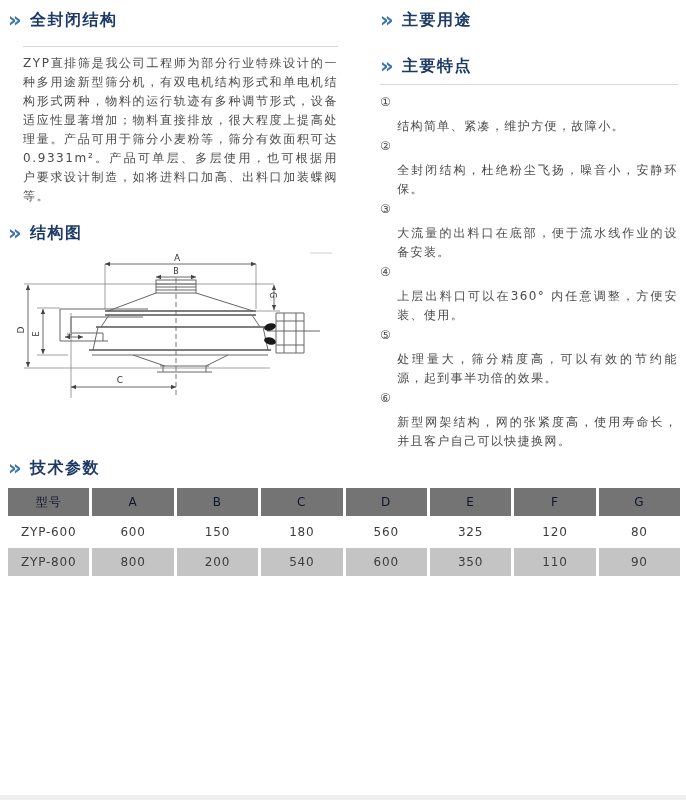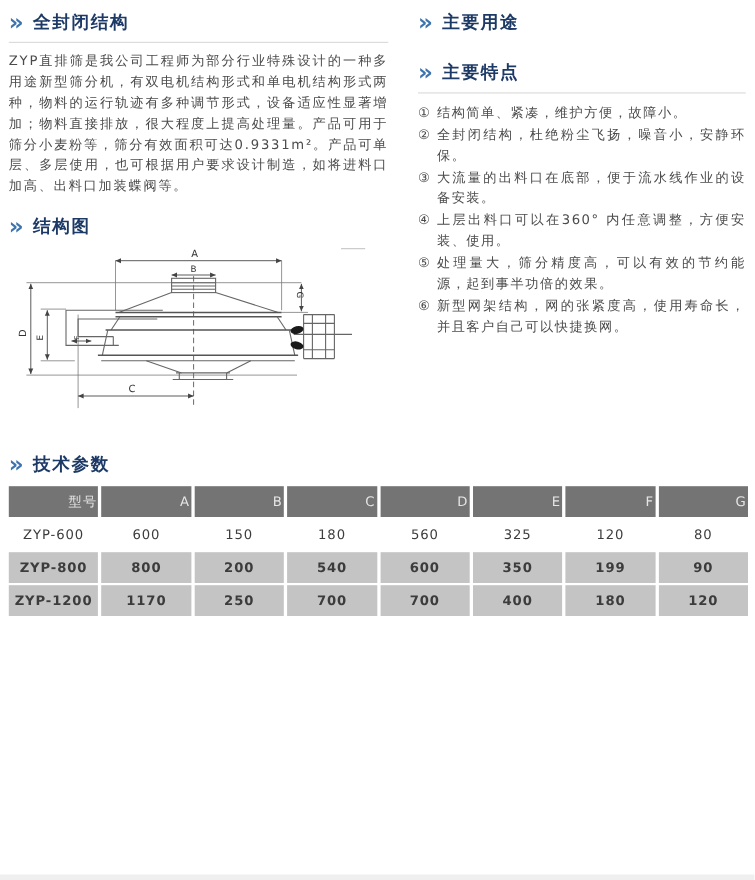--- a/index.html
+++ b/index.html
@@ -20,49 +20,49 @@
   .sec-head{
     display:flex;align-items:center;gap:7px;
     margin:2px 0 7px 0;
     font-size:16px;font-weight:bold;color:#1d3a66;letter-spacing:1.5px;
   }
   .chev{
     color:#3e74ad;font-size:21px;font-weight:bold;line-height:14px;
     transform:translateY(-1px);
   }
   .body-text{
-    margin:0;border-top:1px solid #d9d9d9;padding-top:7px;
+    margin:15px;border-top:1px solid #d9d9d9;padding-top:7px;
     font-size:12px;line-height:19px;letter-spacing:1.6px;
     text-align:justify;color:#4b4b4b;
   }
   .sec-structure{margin-top:17px;}
   .sec-features{margin-top:25px;}
   .diagram-wrap{margin-top:5px;}
   .features-list{
     margin:0;padding:8px 0 0 0;border-top:1px solid #d9d9d9;
     list-style:none;font-size:12px;line-height:19px;letter-spacing:1.4px;
     color:#4b4b4b;
   }
   .features-list li{display:flex;gap:5px;margin:0 0 1px 0;}
   .feat-num{flex:0 0 auto;}
-  .feat-text{flex:1;text-align:justify;}
+  .feat-text{flex:1;text-align:justify;margin-top:24px;}
   .sec-tech{margin-top:6px;}
   table.params{
     width:678px;border-collapse:separate;border-spacing:3px 2px;
     margin:2px 0 0 -3px;table-layout:fixed;
   }
   table.params th{
-    background:#747474;color:#e5e5e5;font-weight:normal;
-    font-size:12px;height:26px;text-align:right;letter-spacing:1px;
+    background:#747474;color:#0f172a;font-weight:normal;
+    font-size:12px;height:26px;text-align:center;letter-spacing:1px;
   }
   table.params td{
     background:#ffffff;color:#3c3c3c;font-size:12px;height:26px;
     text-align:center;letter-spacing:0.8px;
   }
-  table.params tr.alt td{background:#c4c4c4;font-weight:bold;}
+  table.params tr.alt td{background:#c4c4c4;}
   svg text{font-family:"DejaVu Sans","Liberation Sans",sans-serif;fill:#333;}
   .outline{stroke:#666;stroke-width:1;fill:none;}
   .outline-bold{stroke:#555;stroke-width:1.4;fill:none;}
   .dim{stroke:#444;stroke-width:0.8;fill:none;}
   .ext{stroke:#777;stroke-width:0.7;fill:none;}
 </style>
 </head>
 <body>
 
 <div class="page">
@@ -241,30 +241,20 @@
           <td>120</td>
           <td>80</td>
         </tr>
         <tr class="alt">
           <td>ZYP-800</td>
           <td>800</td>
           <td>200</td>
           <td>540</td>
           <td>600</td>
           <td>350</td>
-          <td>199</td>
+          <td>110</td>
           <td>90</td>
-        </tr>
-        <tr class="alt">
-          <td>ZYP-1200</td>
-          <td>1170</td>
-          <td>250</td>
-          <td>700</td>
-          <td>700</td>
-          <td>400</td>
-          <td>180</td>
-          <td>120</td>
         </tr>
       </tbody>
     </table>
   </section>
 
 </div>
 
 </body></html>

